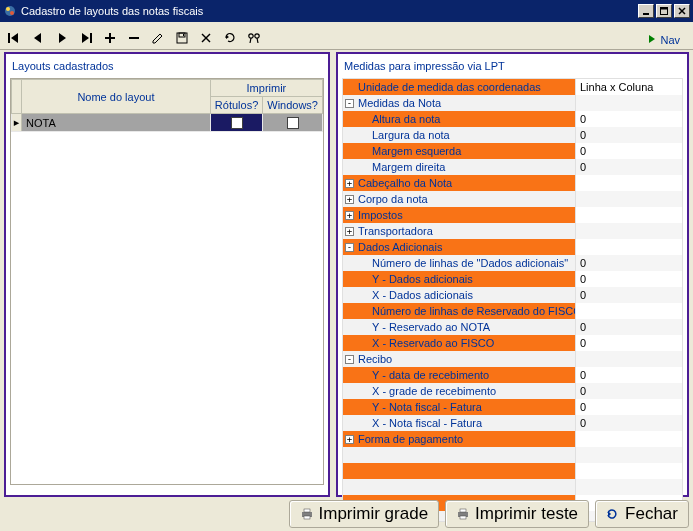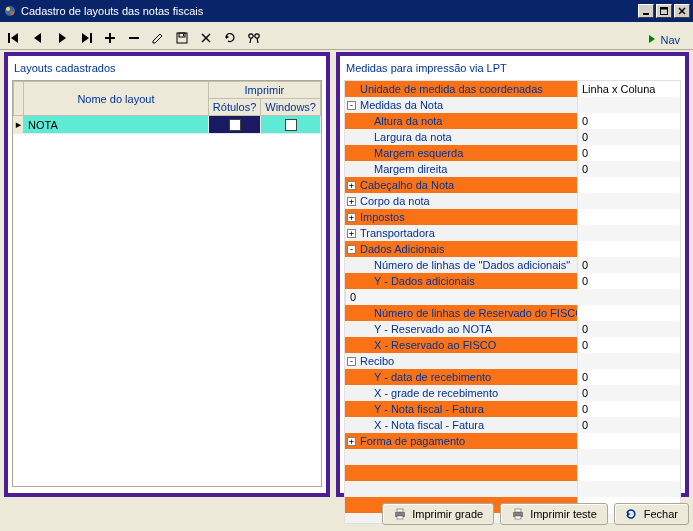--- a/index.html
+++ b/index.html
@@ -58,21 +58,21 @@
     color: #003399; cursor: pointer;
     border: 1px solid transparent;
   }
   
   .mainarea {
     display: flex;
     position: absolute;
     top: 52px; left: 4px; right: 4px; bottom: 34px;
   }
   .panel {
-    border: 4px solid #4c1d95;
+    border: 2px solid #4c1d95;
     background: #fff;
     position: relative;
     padding: 4px;
   }
   .panel-left { width: 326px; margin-right: 6px; }
   .panel-right { flex: 1; }
   .panel-title {
     color: #003399;
     font-size: 11px;
     padding: 2px 4px 6px 2px;
@@ -86,21 +86,21 @@
     background: #ece9d8;
     color: #003399;
     font-weight: normal;
     border: 1px solid #c0c0b0;
     padding: 2px 4px;
     font-size: 11px;
   }
   .grid td {
     border: 1px solid #e8e8e8;
     padding: 0;
-    background: #5eead4;
+    background: #a3a3a3;
     text-align: center;
     height: 18px;
     font-size: 11px;
   }
   .grid td.rowhead {
     width: 10px; background: #ece9d8; border-right: 1px solid #c0c0b0;
     color: #000;
   }
   .grid td.nameCell { text-align: left; padding-left: 4px; }
   .chk {
@@ -164,21 +164,21 @@
     height: 26px;
     display: flex; align-items: center; justify-content: flex-end;
     gap: 6px;
   }
   .btn {
     background: #ece9d8;
     border: 1px solid #aca899;
     border-radius: 3px;
     padding: 3px 10px;
     display: flex; align-items: center; gap: 5px;
-    font-size: 11px; color: #000;
+    font-size: 17px; color: #000;
     cursor: pointer;
     box-shadow: inset 1px 1px 0 #fff;
   }
   .btn-icon { width: 14px; height: 14px; display: inline-flex; align-items: center; justify-content: center; }
 </style>
 </head>
 <body>
 
 <div class="titlebar">
   <span class="appicon">
@@ -409,20 +409,25 @@
         </div>
         <div class="prow">
           <div class="pkey">
             <span class="exp-spacer"></span>
             <span class="indent1"></span>
             <span>Y -  Dados adicionais</span>
           </div>
           <div class="pval">0</div>
         </div>
         <div class="prow alt">
+          <div class="pkey">
+            <span class="exp-spacer"></span>
+            <span class="indent1"></span>
+            <span>X - Dados adicionais</span>
+          </div>
           <div class="pval">0</div>
         </div>
         <div class="prow">
           <div class="pkey">
             <span class="exp-spacer"></span>
             <span class="indent1"></span>
             <span>Número de linhas de Reservado do FISCO</span>
           </div>
           <div class="pval"></div>
         </div>

